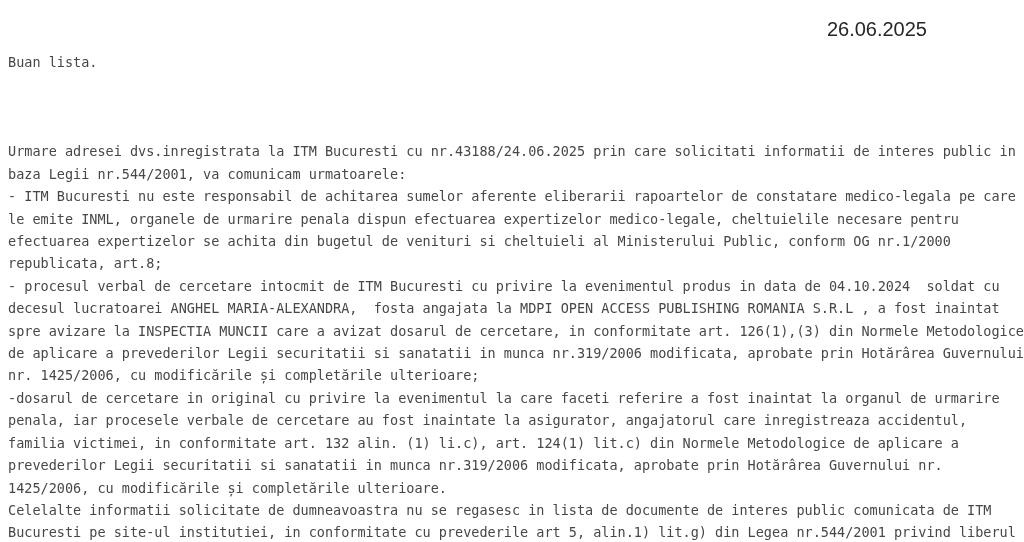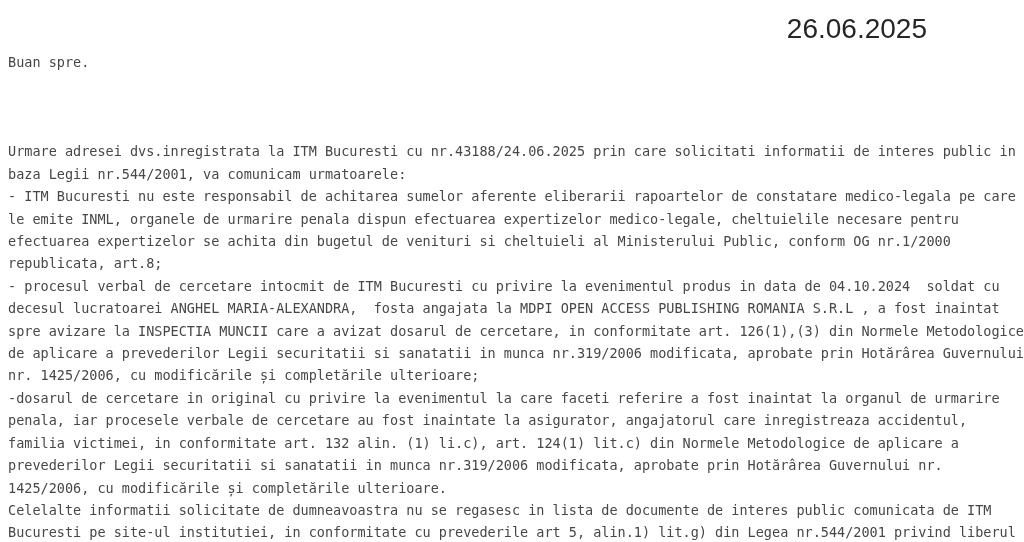--- a/index.html
+++ b/index.html
@@ -20,21 +20,21 @@
     font-family: "DejaVu Sans Mono", monospace;
     font-size: 13.5px;
     line-height: 22.4px;
     color: #474747;
   }
   .doc-date {
     position: absolute;
     top: 14px;
     right: 97px;
     font-family: "Liberation Sans", sans-serif;
-    font-size: 28px;
+    font-size: 20px;
     line-height: 30px;
     font-weight: 400;
     color: #262626;
     white-space: nowrap;
   }
   .doc-text {
     position: absolute;
     top: 6px;
     left: 8px;
     right: 0;
@@ -43,21 +43,21 @@
   .doc-body {
     margin-top: 22.4px; 
   }
 </style>
 </head>
 <body>
 
 <div class="page">
   <div class="doc-date">26.06.2025</div>
   <div class="doc-text">
-    <div class="doc-greeting">Buan spre.</div>
+    <div class="doc-greeting">Buan lista.</div>
     <div class="doc-body">Urmare adresei dvs.inregistrata la ITM Bucuresti cu nr.43188/24.06.2025 prin care solicitati informatii de interes public in
 baza Legii nr.544/2001, va comunicam urmatoarele:
 - ITM Bucuresti nu este responsabil de achitarea sumelor aferente eliberarii rapoartelor de constatare medico-legala pe care
 le emite INML, organele de urmarire penala dispun efectuarea expertizelor medico-legale, cheltuielile necesare pentru
 efectuarea expertizelor se achita din bugetul de venituri si cheltuieli al Ministerului Public, conform OG nr.1/2000
 republicata, art.8;
 - procesul verbal de cercetare intocmit de ITM Bucuresti cu privire la evenimentul produs in data de 04.10.2024  soldat cu
 decesul lucratoarei ANGHEL MARIA-ALEXANDRA,  fosta angajata la MDPI OPEN ACCESS PUBLISHING ROMANIA S.R.L , a fost inaintat
 spre avizare la INSPECTIA MUNCII care a avizat dosarul de cercetare, in conformitate art. 126(1),(3) din Normele Metodologice
 de aplicare a prevederilor Legii securitatii si sanatatii in munca nr.319/2006 modificata, aprobate prin Hotărârea Guvernului

